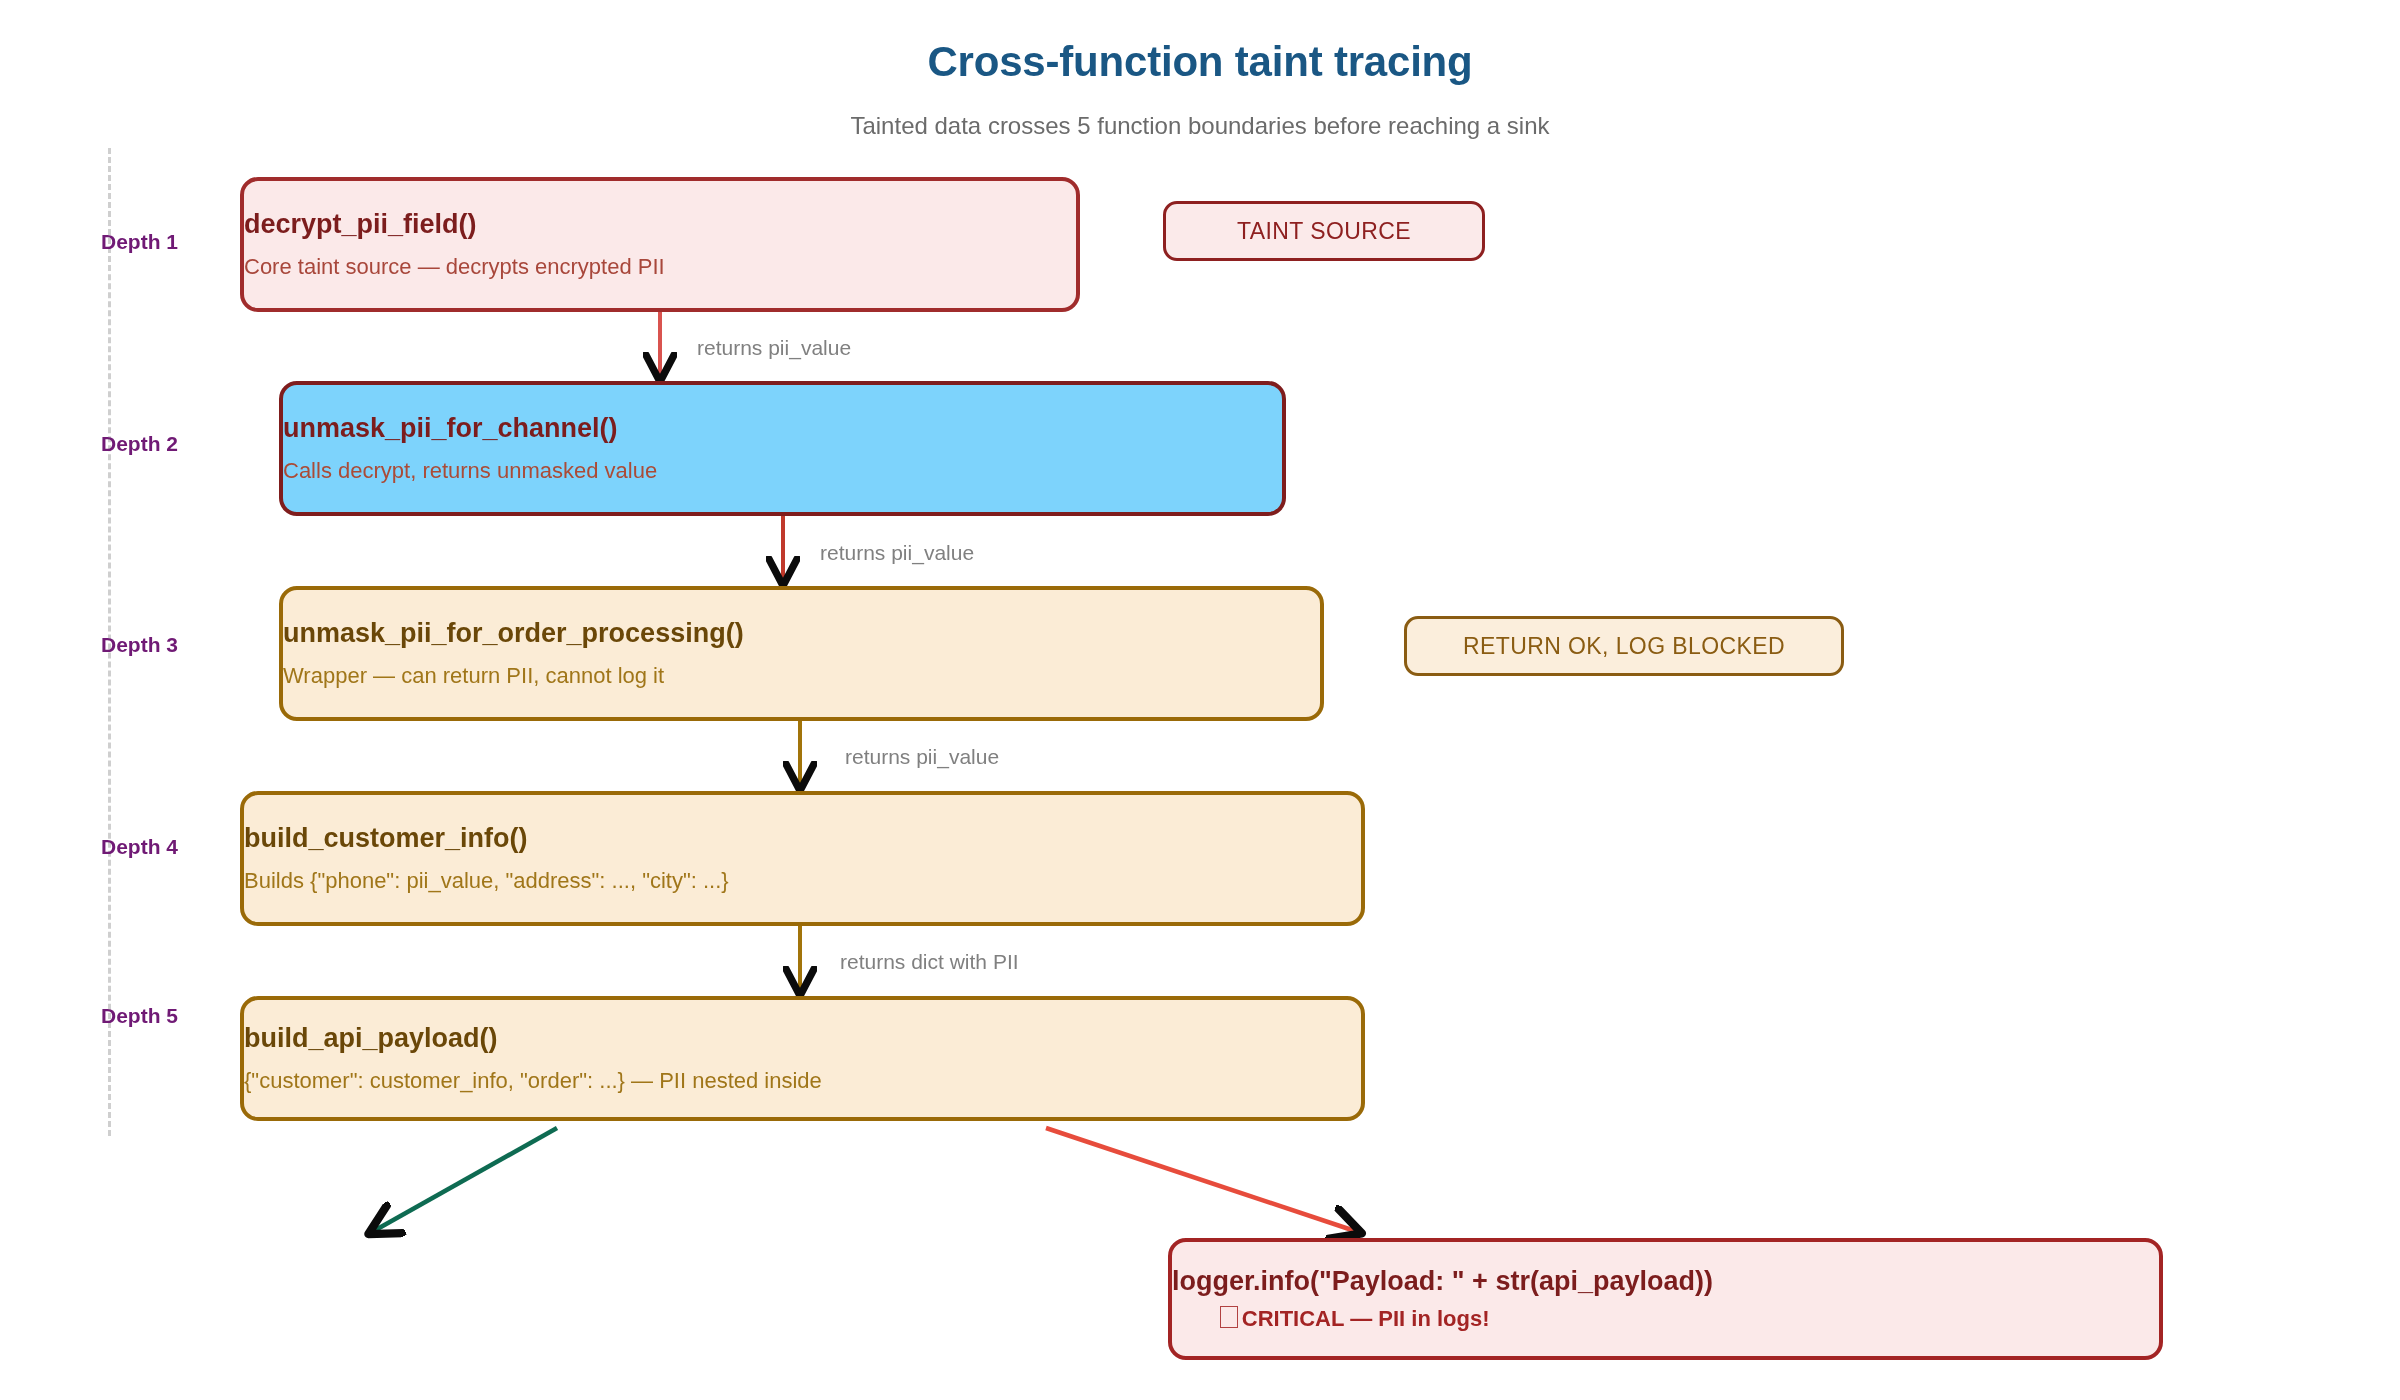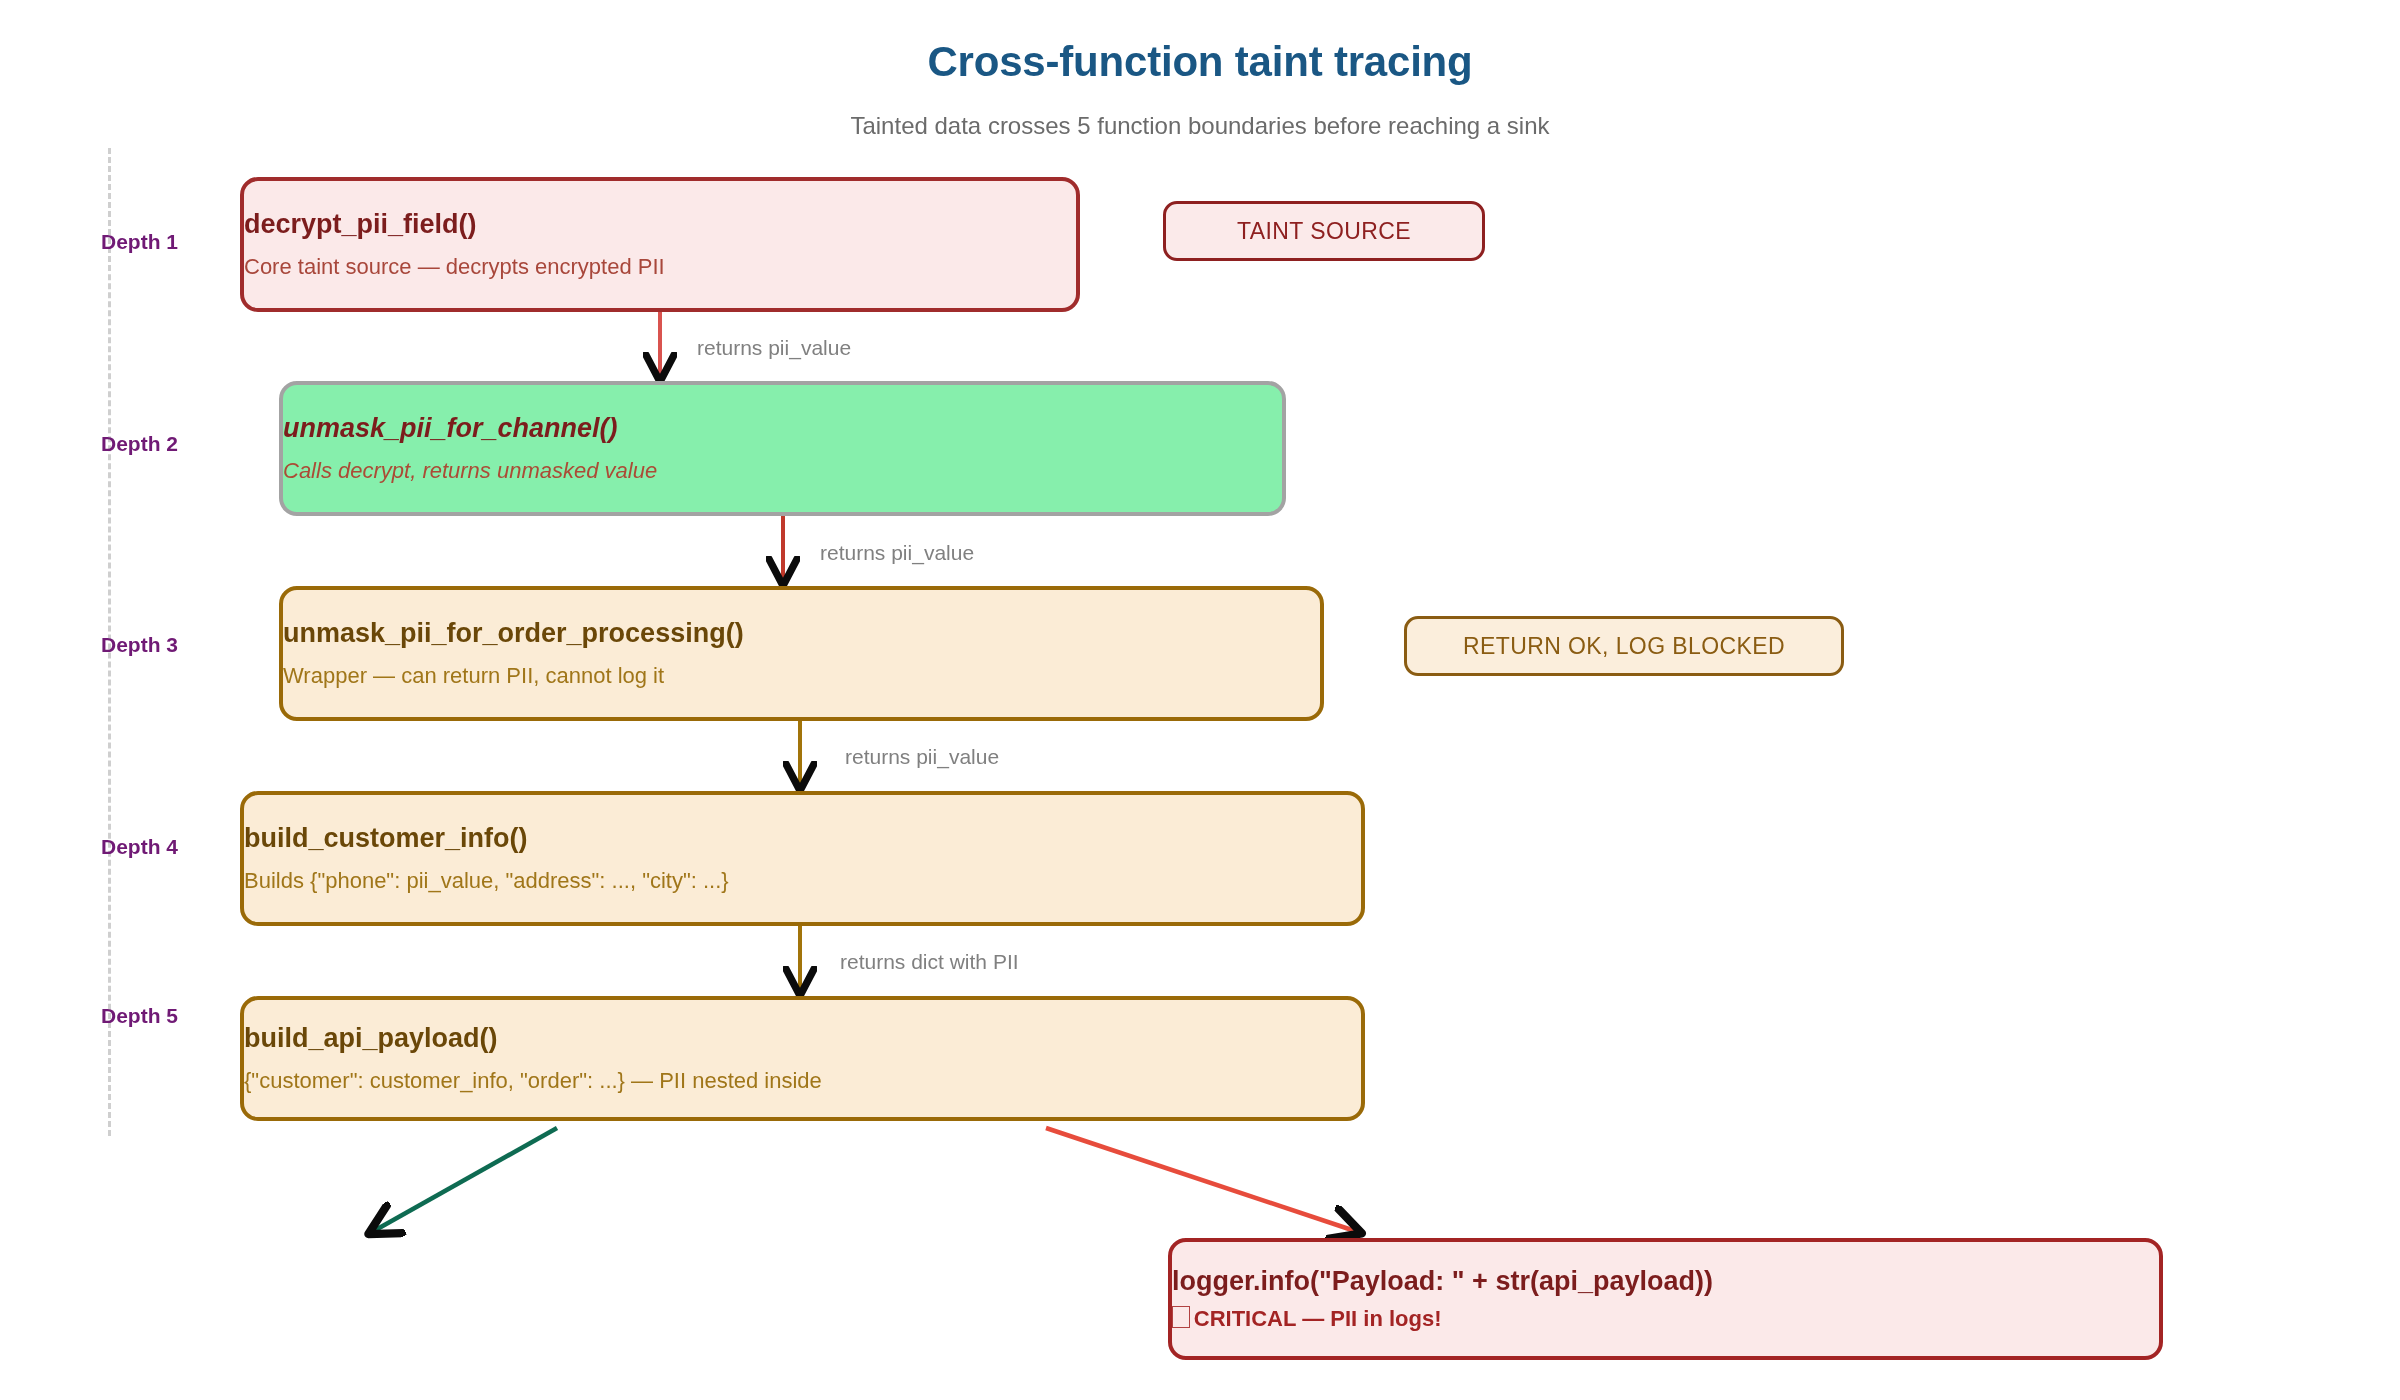--- a/index.html
+++ b/index.html
@@ -84,23 +84,22 @@
 
   
   .n-red {
     background: #fbe9e9;
     border: 4px solid #a02c2c;
   }
   .n-red .node-title { color: #7c1d1d; }
   .n-red .node-sub   { color: #a8473b; }
 
   .n-red2 {
-    background: #86efac;
-    border: 4px solid #a3a3a3;
-    font-style: italic;
+    background: #7dd3fc;
+    border: 4px solid #7f1d1d;
   }
   .n-red2 .node-title { color: #7c1d1d; }
   .n-red2 .node-sub   { color: #ab4b36; }
 
   
   .n-amber {
     background: #fbecd6;
     border: 4px solid #9a6a08;
   }
   .n-amber .node-title { color: #6a4708; }
@@ -113,21 +112,21 @@
   }
   .n-green .node-title { color: #0d5c47; }
   .n-green .node-sub   { color: #0e7a5c; font-weight: bold; }
 
   
   .n-crit {
     background: #fbe9e9;
     border: 4px solid #a32424;
   }
   .n-crit .node-title { color: #7c1d1d; }
-  .n-crit .node-sub   { color: #a32424; font-weight: bold; }
+  .n-crit .node-sub   { color: #a32424; font-weight: bold; padding-left: 48px; }
 
   .sink .node-sub { margin-top: 6px; }
 
   
   .badge {
     position: absolute;
     box-sizing: border-box;
     border-radius: 14px;
     display: flex;
     align-items: center;

